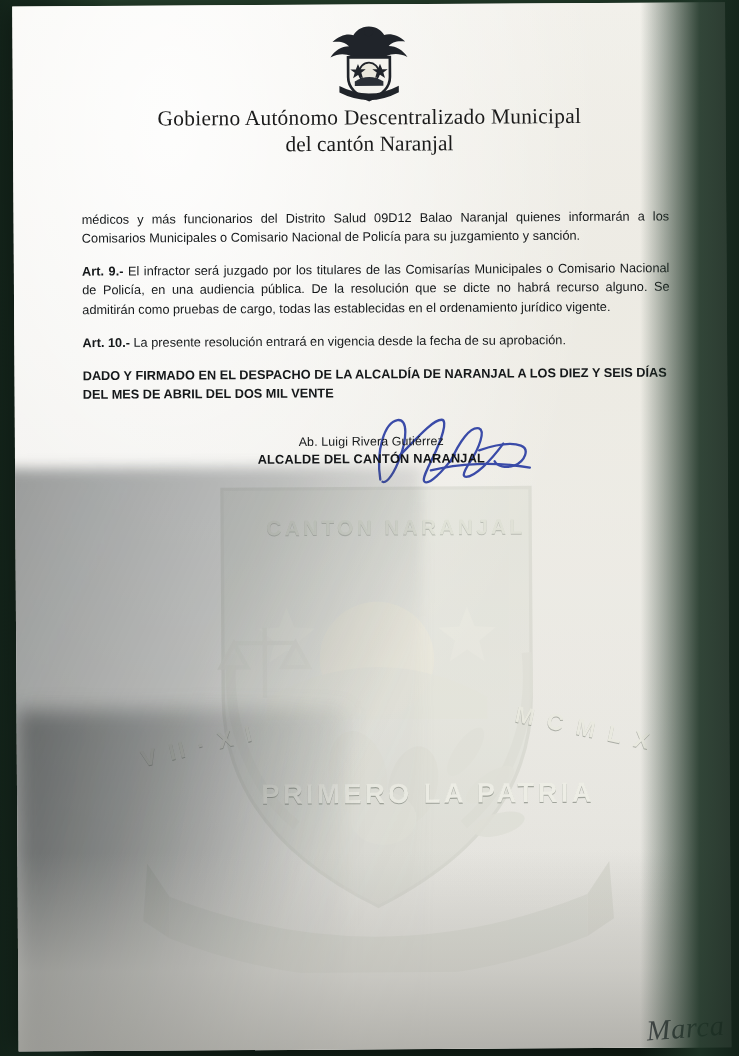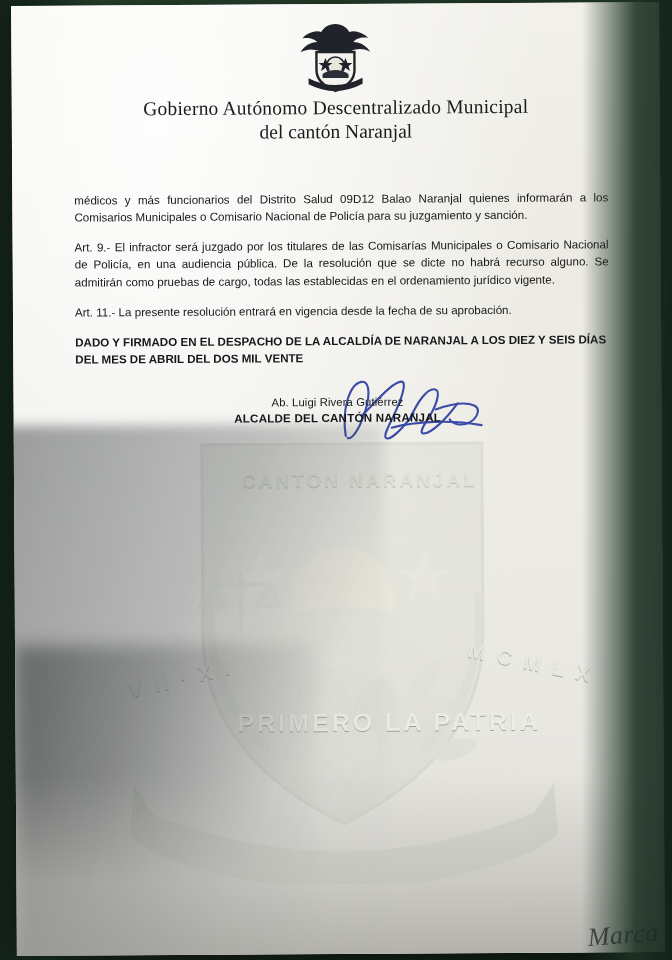--- a/index.html
+++ b/index.html
@@ -143,21 +143,21 @@
     left: 62px;
     top: 186px;
     width: 534px;
     color: #15181a;
     font-size: 11.6px;
     line-height: 1.48;
     text-align: justify;
   }
   .para { margin: 0 0 13px 0; }
   .para:last-child { margin-bottom: 0; }
-  .lbl { font-weight: normal; }
+  .lbl { font-weight: bold; }
   .para-bold {
     font-weight: bold;
     font-size: 11.6px;
     line-height: 1.5;
     text-align: left;
   }
 
   
   .sign-wrap {
     position: absolute;
@@ -285,21 +285,21 @@
     </div>
 
     <div class="body-text">
       <p class="para">médicos y más funcionarios del Distrito  Salud 09D12 Balao Naranjal quienes informarán a los Comisarios Municipales o Comisario Nacional de Policía para su juzgamiento y sanción.</p>
 
       <p class="para">
         <span class="lbl">Art. 9.-</span><span> El infractor será juzgado por los titulares de las Comisarías Municipales o Comisario Nacional de Policía, en una audiencia pública. De la resolución que se dicte no habrá recurso alguno. Se admitirán como pruebas de cargo, todas las establecidas en el ordenamiento jurídico vigente.</span>
       </p>
 
       <p class="para">
-        <span class="lbl">Art. 11.-</span><span> La presente resolución entrará en vigencia desde la fecha de su aprobación.</span>
+        <span class="lbl">Art. 10.-</span><span> La presente resolución entrará en vigencia desde la fecha de su aprobación.</span>
       </p>
 
       <p class="para para-bold">DADO Y FIRMADO EN EL DESPACHO DE LA ALCALDÍA DE NARANJAL A LOS DIEZ Y SEIS DÍAS DEL MES DE ABRIL DEL DOS MIL VENTE</p>
     </div>
 
     <div class="sign-scribble">
       <svg viewBox="0 0 180 70" width="180" height="70" aria-hidden="true">
         <g fill="none" stroke="#3a4ba8" stroke-width="2.1" stroke-linecap="round">
           <path d="M14 60 C10 34 18 8 30 6 C40 5 38 24 32 40 C27 54 20 64 16 62"></path>
           <path d="M30 40 C48 22 62 6 70 6 C76 6 70 24 62 40 C56 52 52 60 54 62 C58 66 70 54 82 38"></path>

